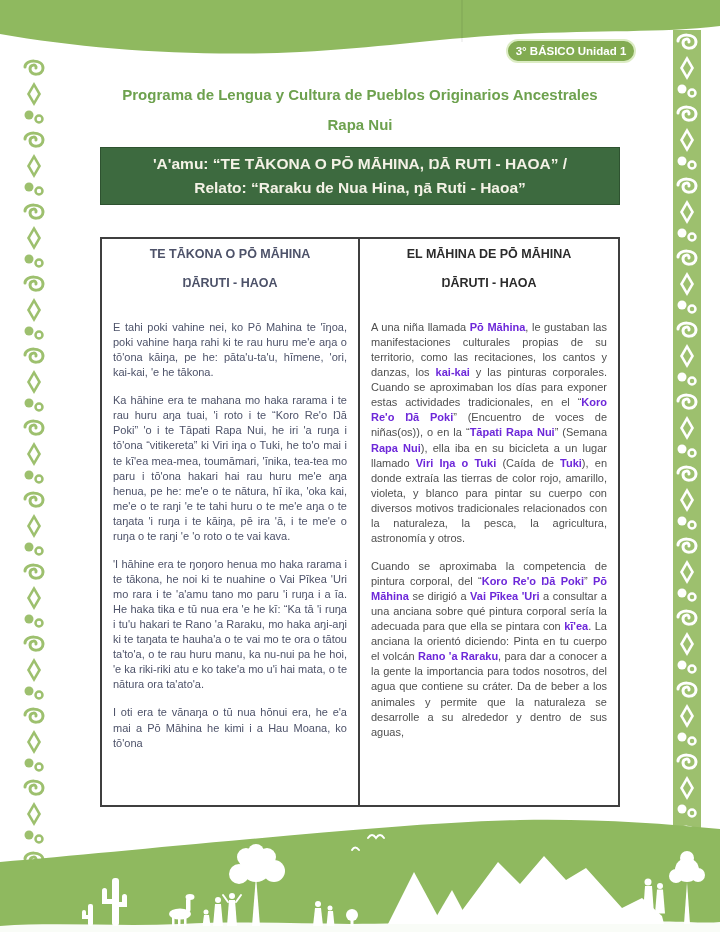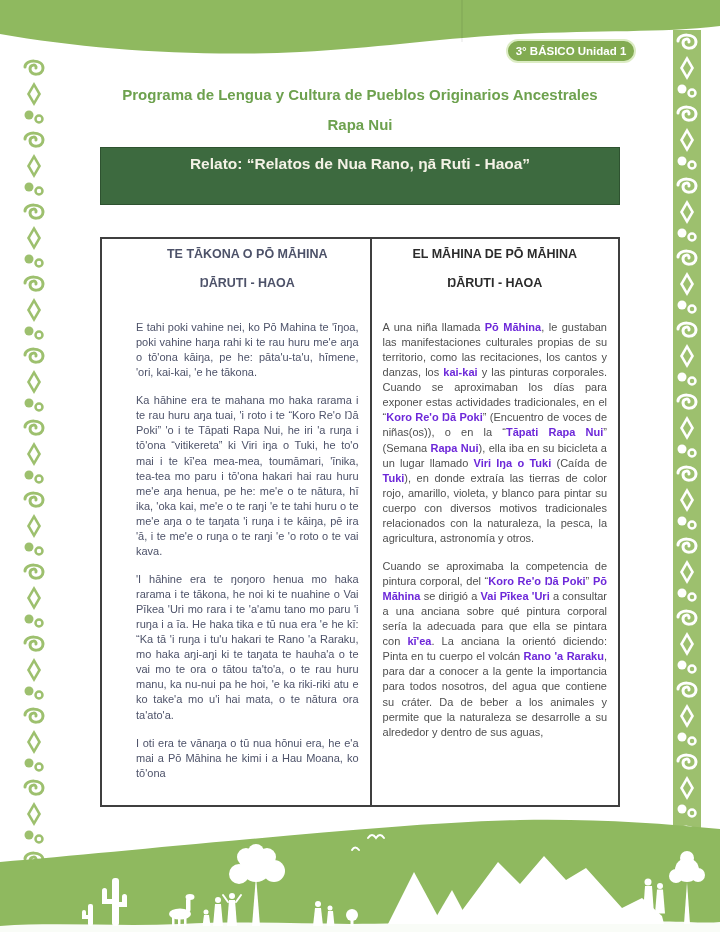--- a/index.html
+++ b/index.html
@@ -20,21 +20,21 @@
   .program-title{left:0;top:86px;width:720px;text-align:center;color:var(--header-text-green);
       font-size:15px;font-weight:600;}
   .program-subtitle{left:0;top:116px;width:720px;text-align:center;color:var(--header-text-green);
       font-size:15px;font-weight:bold;}
   .title-banner{left:100px;top:147px;width:520px;height:58px;background:var(--banner-green);
       border:1px solid #2e5230;box-sizing:border-box;color:var(--banner-text);text-align:center;
       font-weight:bold;font-size:15.5px;line-height:1.55;padding-top:4px;}
   .story-table{left:100px;top:237px;width:520px;height:570px;border:2px solid var(--table-border);
       box-sizing:border-box;display:flex;background:#fff;}
   .cell{width:50%;box-sizing:border-box;padding:6px 11px 8px;overflow:hidden;}
-  .cell-left{border-right:2px solid var(--table-border);color:var(--left-text);margin-left:23px;}
+  .cell-left{border-right:2px solid var(--table-border);color:var(--left-text);}
   .cell-right{color:var(--right-text);}
   .col-title{text-align:center;font-size:12.5px;margin:2px 0 30px;}
   .cell-left .col-title{color:var(--left-text);font-weight:600;}
   .cell-right .col-title{color:#2b2b2b;font-weight:bold;}
   .col-title .t1{margin-bottom:15px;}
   .cell p{text-align:justify;font-size:11px;line-height:1.37;margin:0 0 13px;}
   .cell-right .b{font-weight:bold;color:#6d28d9;}
   .side-ornament{width:28px;}
   .ornament-left{left:20px;top:56px;height:806px;}
   .ornament-right{left:673px;top:30px;height:802px;}
@@ -80,21 +80,22 @@
   </svg>
 
   <div class="abs unit-badge">
     <span>3° BÁSICO Unidad 1</span>
   </div>
 
   <div class="abs program-title">Programa de Lengua y Cultura de Pueblos Originarios Ancestrales</div>
   <div class="abs program-subtitle">Rapa Nui</div>
 
   <div class="abs title-banner">
-    <div>Relato: “Relatos de Nua Rano, ŋā Ruti - Haoa”</div>
+    <div>'A'amu: “TE TĀKONA O PŌ MĀHINA, ŊĀ RUTI - HAOA” /</div>
+    <div>Relato: “Raraku de Nua Hina, ŋā Ruti - Haoa”</div>
   </div>
 
   <div class="abs story-table">
     <div class="cell cell-left">
       <div class="col-title">
         <div class="t1">TE TĀKONA O PŌ MĀHINA</div>
         <div>ŊĀRUTI - HAOA</div>
       </div>
       <p>E tahi poki vahine nei, ko Pō Mahina te 'īŋoa, poki vahine haŋa rahi ki te rau huru me'e aŋa o tō'ona kāiŋa, pe he: pāta'u-ta'u, hīmene, 'ori, kai-kai, 'e he tākona.</p>
       <p>Ka hāhine era te mahana mo haka rarama i te rau huru aŋa tuai, 'i roto i te “Koro Re'o Ŋā Poki” 'o i te Tāpati Rapa Nui, he iri 'a ruŋa i tō'ona “vitikereta” ki Viri iŋa o Tuki, he to'o mai i te kī'ea mea-mea, toumāmari, 'īnika, tea-tea mo paru i tō'ona hakari hai rau huru me'e aŋa henua, pe he: me'e o te nātura, hī ika, 'oka kai, me'e o te raŋi 'e te tahi huru o te me'e aŋa o te taŋata 'i ruŋa i te kāiŋa, pē ira 'ā, i te me'e o ruŋa o te raŋi 'e 'o roto o te vai kava.</p>

